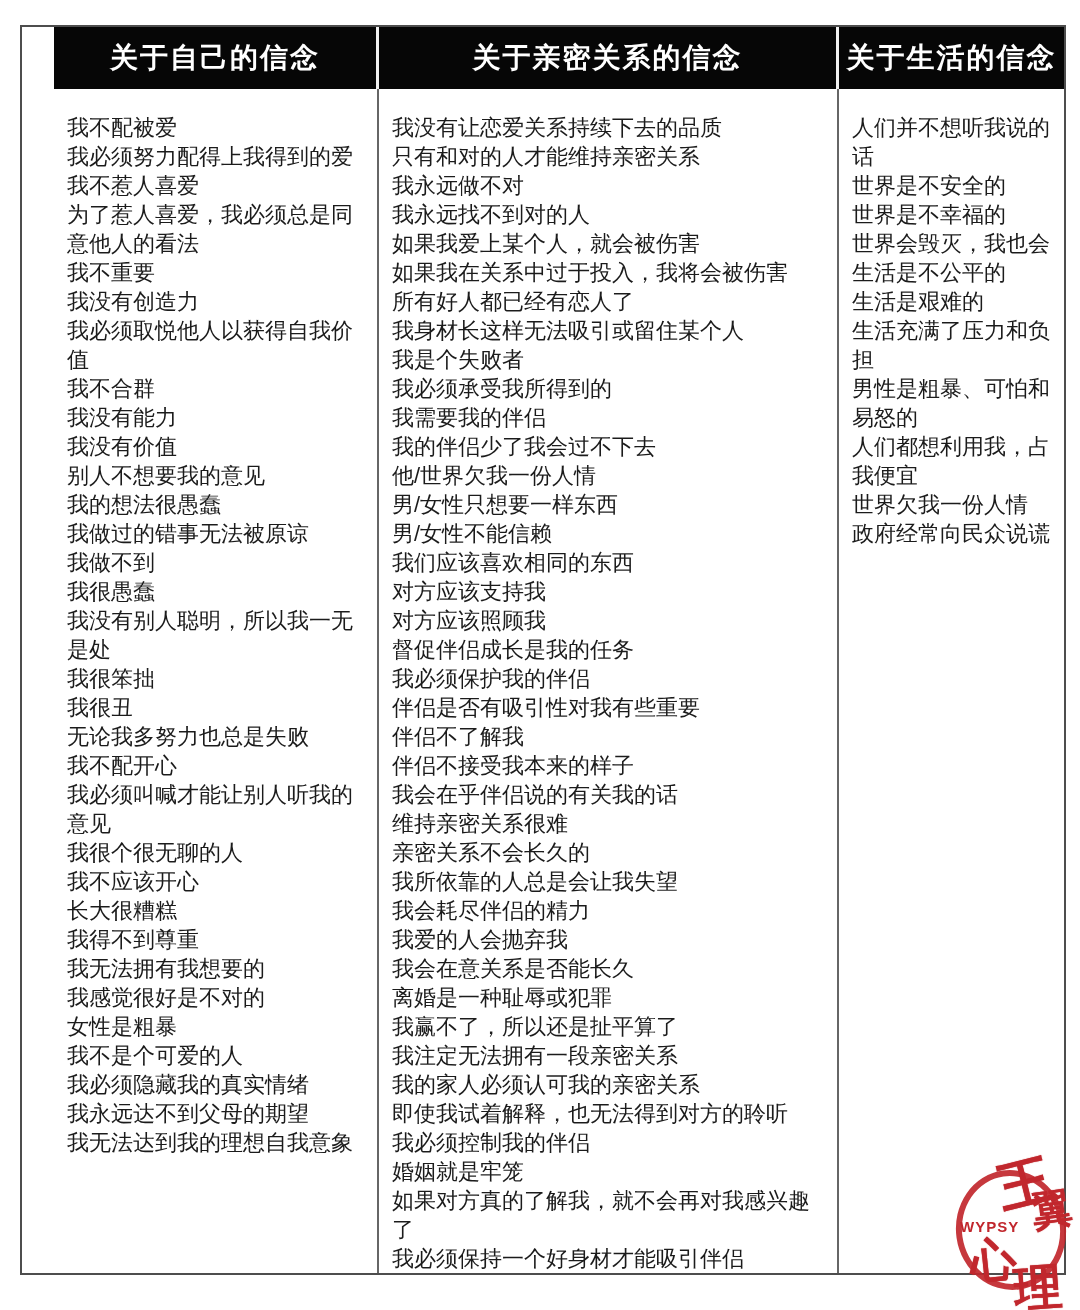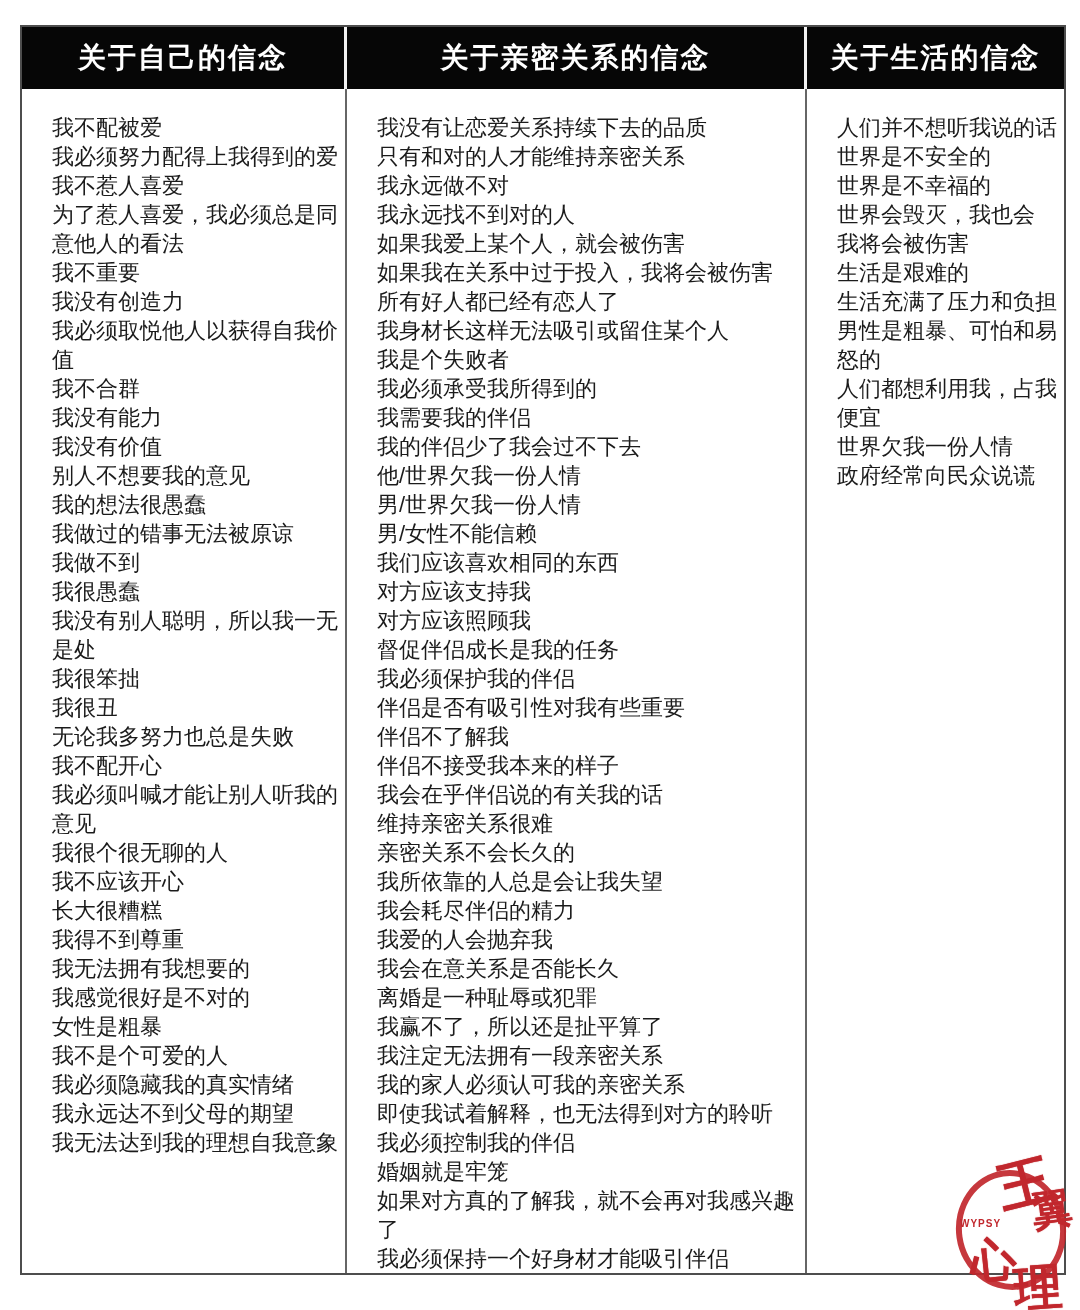--- a/index.html
+++ b/index.html
@@ -22,39 +22,39 @@
     position: absolute;
     left: 20px;
     top: 25px;
     width: 1046px;
     height: 1250px;
     border: 2px solid #4d4d4d;
     display: grid;
     grid-template-columns: 325px 460px 1fr;
     grid-template-rows: 62px 1fr;
     background: #ffffff;
+    padding-left: 32px;
   }
 
   .hcell {
     background: #060606;
     color: #ffffff;
     display: flex;
     align-items: center;
     justify-content: center;
     font-size: 28px;
     font-weight: bold;
     letter-spacing: 2px;
     white-space: nowrap;
   }
   .hcell.c1, .hcell.c2 { border-right: 3px solid #f2f2f2; }
 
   .bcell {
     padding: 24px 6px 0 13px;
     overflow: hidden;
-    margin-left: 17px;
   }
   .bcell.c1, .bcell.c2 { border-right: 2px solid #666666; }
 
   .item {
     font-size: 22px;
     line-height: 29px;
     color: #1b1b1b;
     text-align: left;
   }
 
@@ -88,21 +88,21 @@
     text-shadow: 0 0 1px #c1272d;
   }
   .seal .ch1 { left: 46px; top: -10px; font-size: 54px; transform: rotate(-14deg); }
   .seal .ch2 { left: 80px; top: 24px;  font-size: 40px; transform: rotate(-8deg); }
   .seal .ch3 { left: 18px; top: 72px;  font-size: 46px; transform: rotate(-6deg); }
   .seal .ch4 { left: 62px; top: 98px;  font-size: 48px; transform: rotate(-4deg); }
   .seal-en {
     position: absolute;
     left: 8px;
     top: 60px;
-    font-size: 10px;
+    font-size: 15px;
     font-weight: bold;
     letter-spacing: 1px;
     color: #c1272d;
     font-family: "Liberation Sans", sans-serif;
   }
 </style>
 </head>
 <body>
 
 <div class="page">
@@ -153,21 +153,21 @@
         <div class="item">我永远找不到对的人</div>
         <div class="item">如果我爱上某个人，就会被伤害</div>
         <div class="item">如果我在关系中过于投入，我将会被伤害</div>
         <div class="item">所有好人都已经有恋人了</div>
         <div class="item">我身材长这样无法吸引或留住某个人</div>
         <div class="item">我是个失败者</div>
         <div class="item">我必须承受我所得到的</div>
         <div class="item">我需要我的伴侣</div>
         <div class="item">我的伴侣少了我会过不下去</div>
         <div class="item">他/世界欠我一份人情</div>
-        <div class="item">男/世界欠我一份人情</div>
+        <div class="item">男/女性只想要一样东西</div>
         <div class="item">男/女性不能信赖</div>
         <div class="item">我们应该喜欢相同的东西</div>
         <div class="item">对方应该支持我</div>
         <div class="item">对方应该照顾我</div>
         <div class="item">督促伴侣成长是我的任务</div>
         <div class="item">我必须保护我的伴侣</div>
         <div class="item">伴侣是否有吸引性对我有些重要</div>
         <div class="item">伴侣不了解我</div>
         <div class="item">伴侣不接受我本来的样子</div>
         <div class="item">我会在乎伴侣说的有关我的话</div>
@@ -185,21 +185,21 @@
         <div class="item">我必须控制我的伴侣</div>
         <div class="item">婚姻就是牢笼</div>
         <div class="item">如果对方真的了解我，就不会再对我感兴趣了</div>
         <div class="item">我必须保持一个好身材才能吸引伴侣</div>
       </div>
     <div class="bcell c3">
         <div class="item">人们并不想听我说的话</div>
         <div class="item">世界是不安全的</div>
         <div class="item">世界是不幸福的</div>
         <div class="item">世界会毁灭，我也会</div>
-        <div class="item">我将会被伤害</div>
+        <div class="item">生活是不公平的</div>
         <div class="item">生活是艰难的</div>
         <div class="item">生活充满了压力和负担</div>
         <div class="item">男性是粗暴、可怕和易怒的</div>
         <div class="item">人们都想利用我，占我便宜</div>
         <div class="item">世界欠我一份人情</div>
         <div class="item">政府经常向民众说谎</div>
       </div>
   </div>
 
   <div class="seal">

